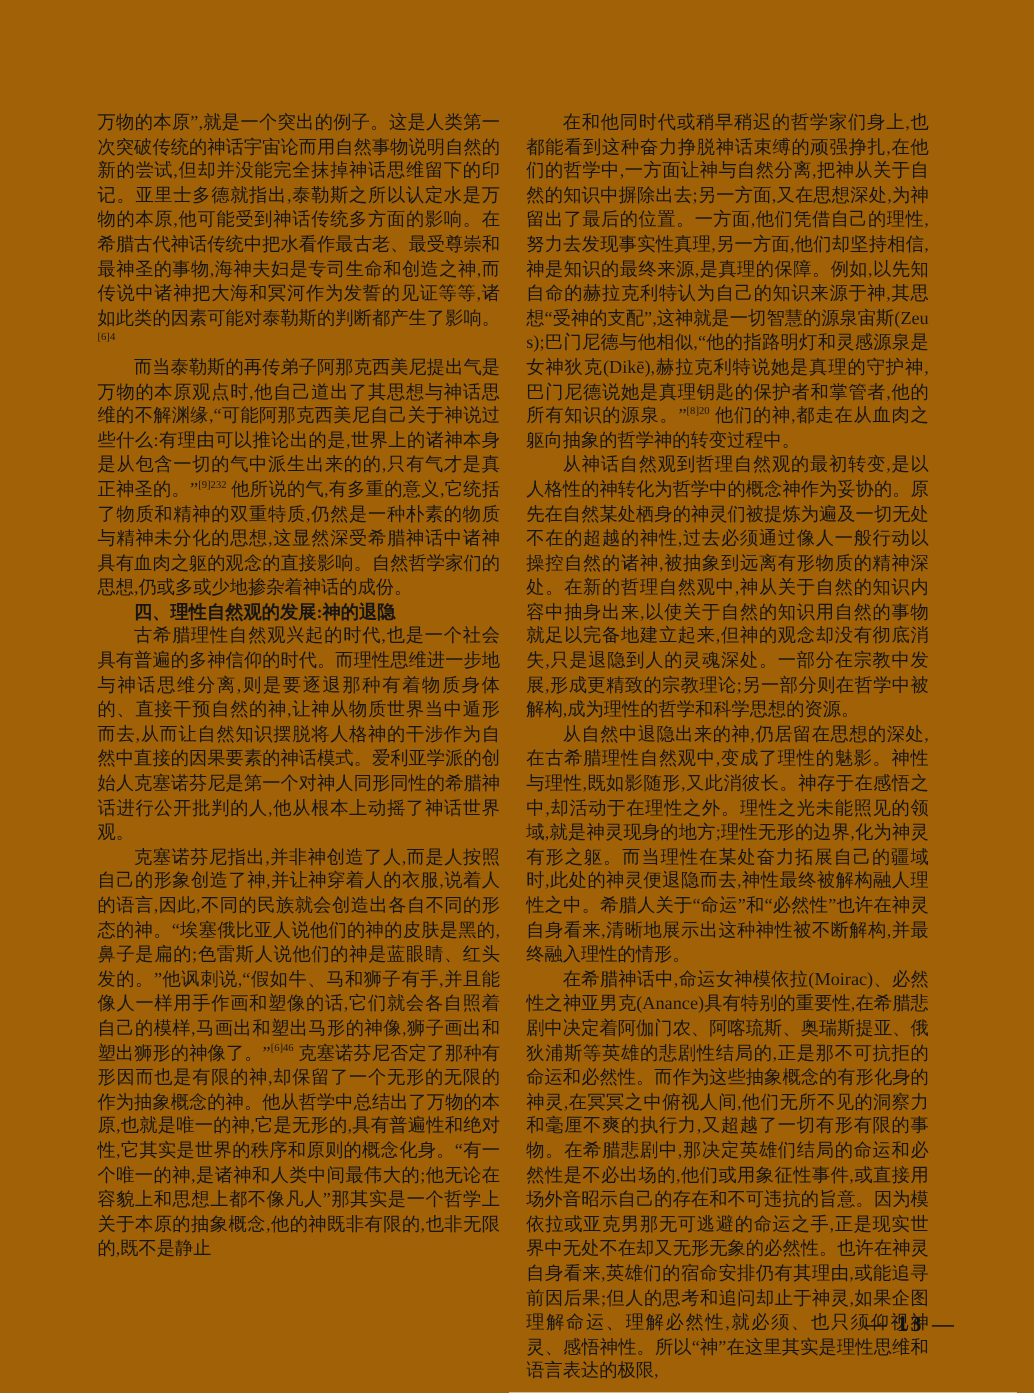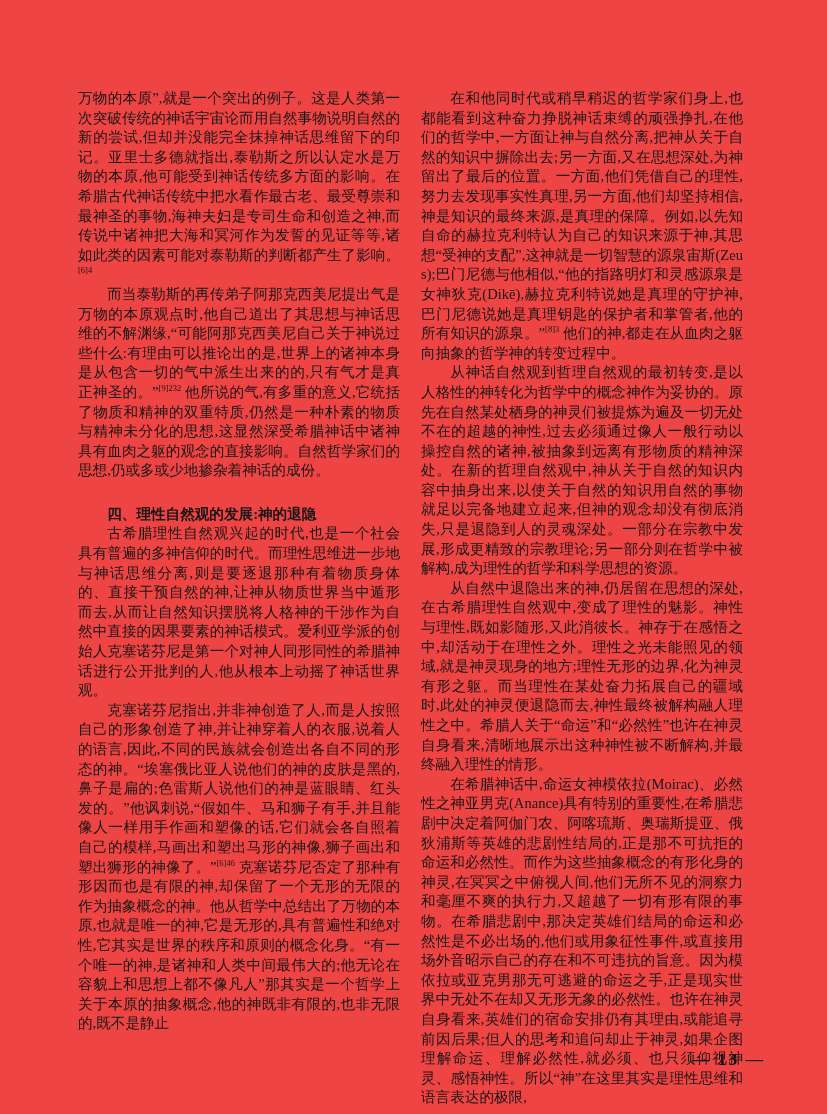--- a/index.html
+++ b/index.html
@@ -4,21 +4,21 @@
 <style>
   html, body {
     margin: 0;
     padding: 0;
     background: #fdfdfd;
   }
   .page {
     position: relative;
     width: 827px;
     height: 1114px;
-    background: #ef4444;
+    background: #a16207;
     overflow: hidden;
     font-family: "Liberation Serif", "DejaVu Serif", serif;
     color: #151515;
   }
   .columns {
     position: absolute;
     top: 89px;
     left: 78px;
     display: flex;
     gap: 21px;
@@ -32,21 +32,20 @@
     word-break: break-all;
   }
   .col p, .col h3 {
     margin: 0;
     padding: 0;
     font-size: inherit;
     line-height: inherit;
   }
   .col h3 {
     font-weight: bold;
-    margin-top: 24px;
   }
   .indent { text-indent: 2em; }
   sup {
     font-size: 8.5px;
     line-height: 0;
     vertical-align: super;
     letter-spacing: 0;
   }
   .pagenum {
     position: absolute;
@@ -65,20 +64,20 @@
 <div class="page">
   <div class="columns">
     <div class="col" id="col-left">
         <p>万物的本原”,就是一个突出的例子。这是人类第一次突破传统的神话宇宙论而用自然事物说明自然的新的尝试,但却并没能完全抹掉神话思维留下的印记。亚里士多德就指出,泰勒斯之所以认定水是万物的本原,他可能受到神话传统多方面的影响。在希腊古代神话传统中把水看作最古老、最受尊崇和最神圣的事物,海神夫妇是专司生命和创造之神,而传说中诸神把大海和冥河作为发誓的见证等等,诸如此类的因素可能对泰勒斯的判断都产生了影响。<sup>[6]4</sup></p>
         <p class="indent">而当泰勒斯的再传弟子阿那克西美尼提出气是万物的本原观点时,他自己道出了其思想与神话思维的不解渊缘,“可能阿那克西美尼自己关于神说过些什么:有理由可以推论出的是,世界上的诸神本身是从包含一切的气中派生出来的的,只有气才是真正神圣的。”<sup>[9]232</sup> 他所说的气,有多重的意义,它统括了物质和精神的双重特质,仍然是一种朴素的物质与精神未分化的思想,这显然深受希腊神话中诸神具有血肉之躯的观念的直接影响。自然哲学家们的思想,仍或多或少地掺杂着神话的成份。</p>
         <h3 class="indent">四、理性自然观的发展:神的退隐</h3>
         <p class="indent">古希腊理性自然观兴起的时代,也是一个社会具有普遍的多神信仰的时代。而理性思维进一步地与神话思维分离,则是要逐退那种有着物质身体的、直接干预自然的神,让神从物质世界当中遁形而去,从而让自然知识摆脱将人格神的干涉作为自然中直接的因果要素的神话模式。爱利亚学派的创始人克塞诺芬尼是第一个对神人同形同性的希腊神话进行公开批判的人,他从根本上动摇了神话世界观。</p>
         <p class="indent">克塞诺芬尼指出,并非神创造了人,而是人按照自己的形象创造了神,并让神穿着人的衣服,说着人的语言,因此,不同的民族就会创造出各自不同的形态的神。“埃塞俄比亚人说他们的神的皮肤是黑的,鼻子是扁的;色雷斯人说他们的神是蓝眼睛、红头发的。”他讽刺说,“假如牛、马和狮子有手,并且能像人一样用手作画和塑像的话,它们就会各自照着自己的模样,马画出和塑出马形的神像,狮子画出和塑出狮形的神像了。”<sup>[6]46</sup> 克塞诺芬尼否定了那种有形因而也是有限的神,却保留了一个无形的无限的作为抽象概念的神。他从哲学中总结出了万物的本原,也就是唯一的神,它是无形的,具有普遍性和绝对性,它其实是世界的秩序和原则的概念化身。“有一个唯一的神,是诸神和人类中间最伟大的;他无论在容貌上和思想上都不像凡人”那其实是一个哲学上关于本原的抽象概念,他的神既非有限的,也非无限的,既不是静止</p>
       </div>
     <div class="col" id="col-right">
-        <p class="indent">在和他同时代或稍早稍迟的哲学家们身上,也都能看到这种奋力挣脱神话束缚的顽强挣扎,在他们的哲学中,一方面让神与自然分离,把神从关于自然的知识中摒除出去;另一方面,又在思想深处,为神留出了最后的位置。一方面,他们凭借自己的理性,努力去发现事实性真理,另一方面,他们却坚持相信,神是知识的最终来源,是真理的保障。例如,以先知自命的赫拉克利特认为自己的知识来源于神,其思想“受神的支配”,这神就是一切智慧的源泉宙斯(Zeus);巴门尼德与他相似,“他的指路明灯和灵感源泉是女神狄克(Dikē),赫拉克利特说她是真理的守护神,巴门尼德说她是真理钥匙的保护者和掌管者,他的所有知识的源泉。”<sup>[8]3</sup> 他们的神,都走在从血肉之躯向抽象的哲学神的转变过程中。</p>
+        <p class="indent">在和他同时代或稍早稍迟的哲学家们身上,也都能看到这种奋力挣脱神话束缚的顽强挣扎,在他们的哲学中,一方面让神与自然分离,把神从关于自然的知识中摒除出去;另一方面,又在思想深处,为神留出了最后的位置。一方面,他们凭借自己的理性,努力去发现事实性真理,另一方面,他们却坚持相信,神是知识的最终来源,是真理的保障。例如,以先知自命的赫拉克利特认为自己的知识来源于神,其思想“受神的支配”,这神就是一切智慧的源泉宙斯(Zeus);巴门尼德与他相似,“他的指路明灯和灵感源泉是女神狄克(Dikē),赫拉克利特说她是真理的守护神,巴门尼德说她是真理钥匙的保护者和掌管者,他的所有知识的源泉。”<sup>[8]20</sup> 他们的神,都走在从血肉之躯向抽象的哲学神的转变过程中。</p>
         <p class="indent">从神话自然观到哲理自然观的最初转变,是以人格性的神转化为哲学中的概念神作为妥协的。原先在自然某处栖身的神灵们被提炼为遍及一切无处不在的超越的神性,过去必须通过像人一般行动以操控自然的诸神,被抽象到远离有形物质的精神深处。在新的哲理自然观中,神从关于自然的知识内容中抽身出来,以使关于自然的知识用自然的事物就足以完备地建立起来,但神的观念却没有彻底消失,只是退隐到人的灵魂深处。一部分在宗教中发展,形成更精致的宗教理论;另一部分则在哲学中被解构,成为理性的哲学和科学思想的资源。</p>
         <p class="indent">从自然中退隐出来的神,仍居留在思想的深处,在古希腊理性自然观中,变成了理性的魅影。神性与理性,既如影随形,又此消彼长。神存于在感悟之中,却活动于在理性之外。理性之光未能照见的领域,就是神灵现身的地方;理性无形的边界,化为神灵有形之躯。而当理性在某处奋力拓展自己的疆域时,此处的神灵便退隐而去,神性最终被解构融人理性之中。希腊人关于“命运”和“必然性”也许在神灵自身看来,清晰地展示出这种神性被不断解构,并最终融入理性的情形。</p>
         <p class="indent">在希腊神话中,命运女神模依拉(Moirac)、必然性之神亚男克(Anance)具有特别的重要性,在希腊悲剧中决定着阿伽门农、阿喀琉斯、奥瑞斯提亚、俄狄浦斯等英雄的悲剧性结局的,正是那不可抗拒的命运和必然性。而作为这些抽象概念的有形化身的神灵,在冥冥之中俯视人间,他们无所不见的洞察力和毫厘不爽的执行力,又超越了一切有形有限的事物。在希腊悲剧中,那决定英雄们结局的命运和必然性是不必出场的,他们或用象征性事件,或直接用场外音昭示自己的存在和不可违抗的旨意。因为模依拉或亚克男那无可逃避的命运之手,正是现实世界中无处不在却又无形无象的必然性。也许在神灵自身看来,英雄们的宿命安排仍有其理由,或能追寻前因后果;但人的思考和追问却止于神灵,如果企图理解命运、理解必然性,就必须、也只须仰视神灵、感悟神性。所以“神”在这里其实是理性思维和语言表达的极限,</p>
       </div>
   </div>
   <div class="pagenum">— 13 —</div>
 </div>
 
 </body></html>

